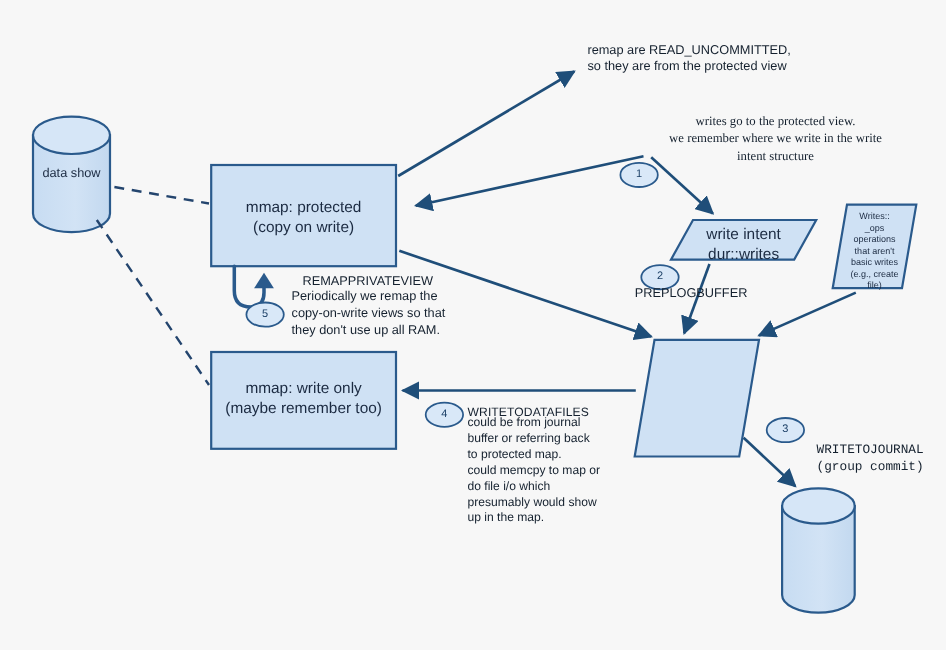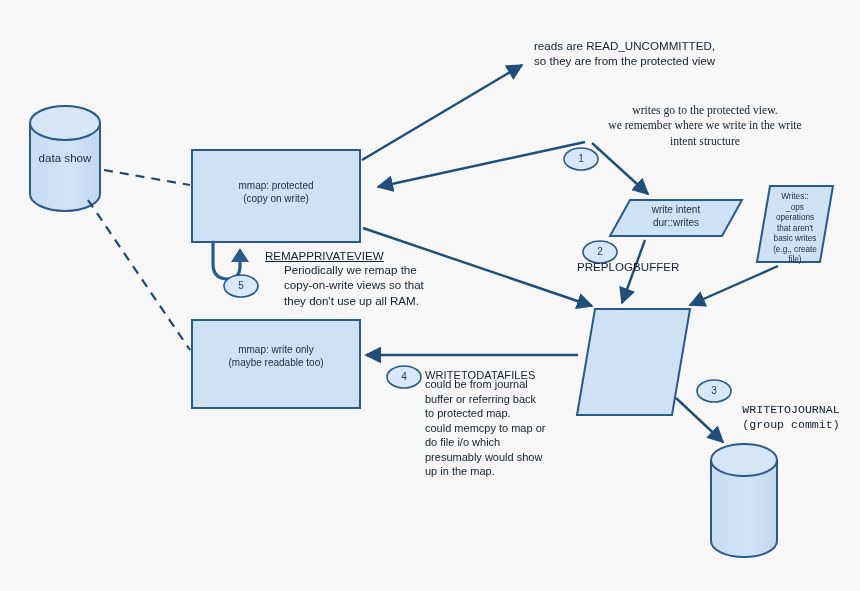--- a/index.html
+++ b/index.html
@@ -39,21 +39,21 @@
   }
   .step-num {
     position: absolute;
     color: #1b3f66;
     font-size: 10px;
     text-align: center;
     line-height: 1;
   }
   .t-center { text-align: center; }
   .t-left { text-align: left; }
-  .fs13 { font-size: 10px; }
+  .fs13 { font-size: 14px; }
   .fs12 { font-size: 11.6px; }
   .fs11 { font-size: 11px; }
   .fs9  { font-size: 8.2px; }
   .fs10 { font-size: 9.6px; }
 </style>
 </head>
 <body>
 
 <div id="canvas">
 
@@ -120,36 +120,36 @@
     <ellipse cx="404" cy="377" rx="17" ry="11" fill="#d9e8f8" stroke="#2a5a8c" stroke-width="1.6"></ellipse>
     <ellipse cx="241" cy="286" rx="17" ry="11" fill="#d9e8f8" stroke="#2a5a8c" stroke-width="1.6"></ellipse>
   </svg>
 
   <div class="node-label fs12" style="left:25px; top:151px; width:80px;">data show</div>
 
   <div class="node-label fs13" style="left:192px; top:180px; width:168px;">mmap: protected
 (copy on write)</div>
 
   <div class="node-label fs13" style="left:192px; top:344px; width:168px;">mmap: write only
-(maybe readable too)</div>
+(maybe remember too)</div>
 
   <div class="node-label fs9" style="left:757px; top:192px; width:76px;">Writes::
 _ops
 operations
 that aren't
 basic writes
 (e.g., create
 file)</div>
 
   <div class="node-label fs13" style="left:616px; top:204px; width:120px;">write intent
 dur::writes</div>
 
 
 
-  <div class="annotation t-left fs12" style="left:534px; top:38px; width:320px;">reads are READ_UNCOMMITTED,
+  <div class="annotation t-left fs12" style="left:534px; top:38px; width:320px;">remap are READ_UNCOMMITTED,
 so they are from the protected view</div>
 
   <div class="annotation t-center fs12" style="left:555px; top:103px; width:300px;font-family:Liberation Serif, serif;">writes go to the protected view.
 we remember where we write in the write
 intent structure</div>
 
   <div class="annotation t-left fs12" style="left:577px; top:259px; width:160px;">PREPLOGBUFFER</div>
 
   <div class="annotation t-center fs12" style="left:711px; top:402px; width:160px;font-family:Liberation Mono, monospace;">WRITETOJOURNAL
 (group commit)</div>
@@ -157,23 +157,23 @@
   <div class="annotation t-left fs11" style="left:425px; top:368px; width:180px; letter-spacing:0.1px;">WRITETODATAFILES</div>
 
   <div class="annotation t-left fs11" style="left:425px; top:377px; width:185px;">could be from journal
 buffer or referring back
 to protected map.
 could memcpy to map or
 do file i/o which
 presumably would show
 up in the map.</div>
 
-  <div class="annotation t-left fs12" style="left:265px; top:248px; width:220px;text-decoration:underline;">REMAPPRIVATEVIEW</div>
+  <div class="annotation t-left fs12" style="left:275px; top:248px; width:220px;">REMAPPRIVATEVIEW</div>
 
-  <div class="annotation t-left fs12" style="left:265px; top:262px; width:220px;margin-left:19px;">Periodically we remap the
+  <div class="annotation t-left fs12" style="left:265px; top:262px; width:220px;">Periodically we remap the
 copy-on-write views so that
 they don't use up all RAM.</div>
 
   <div class="step-num" style="left:571px; top:154px; width:20px;">1</div>
   <div class="step-num" style="left:590px; top:247px; width:20px;">2</div>
   <div class="step-num" style="left:704px; top:386px; width:20px;">3</div>
   <div class="step-num" style="left:394px; top:372px; width:20px;">4</div>
   <div class="step-num" style="left:231px; top:281px; width:20px;">5</div>
 
 </div>

